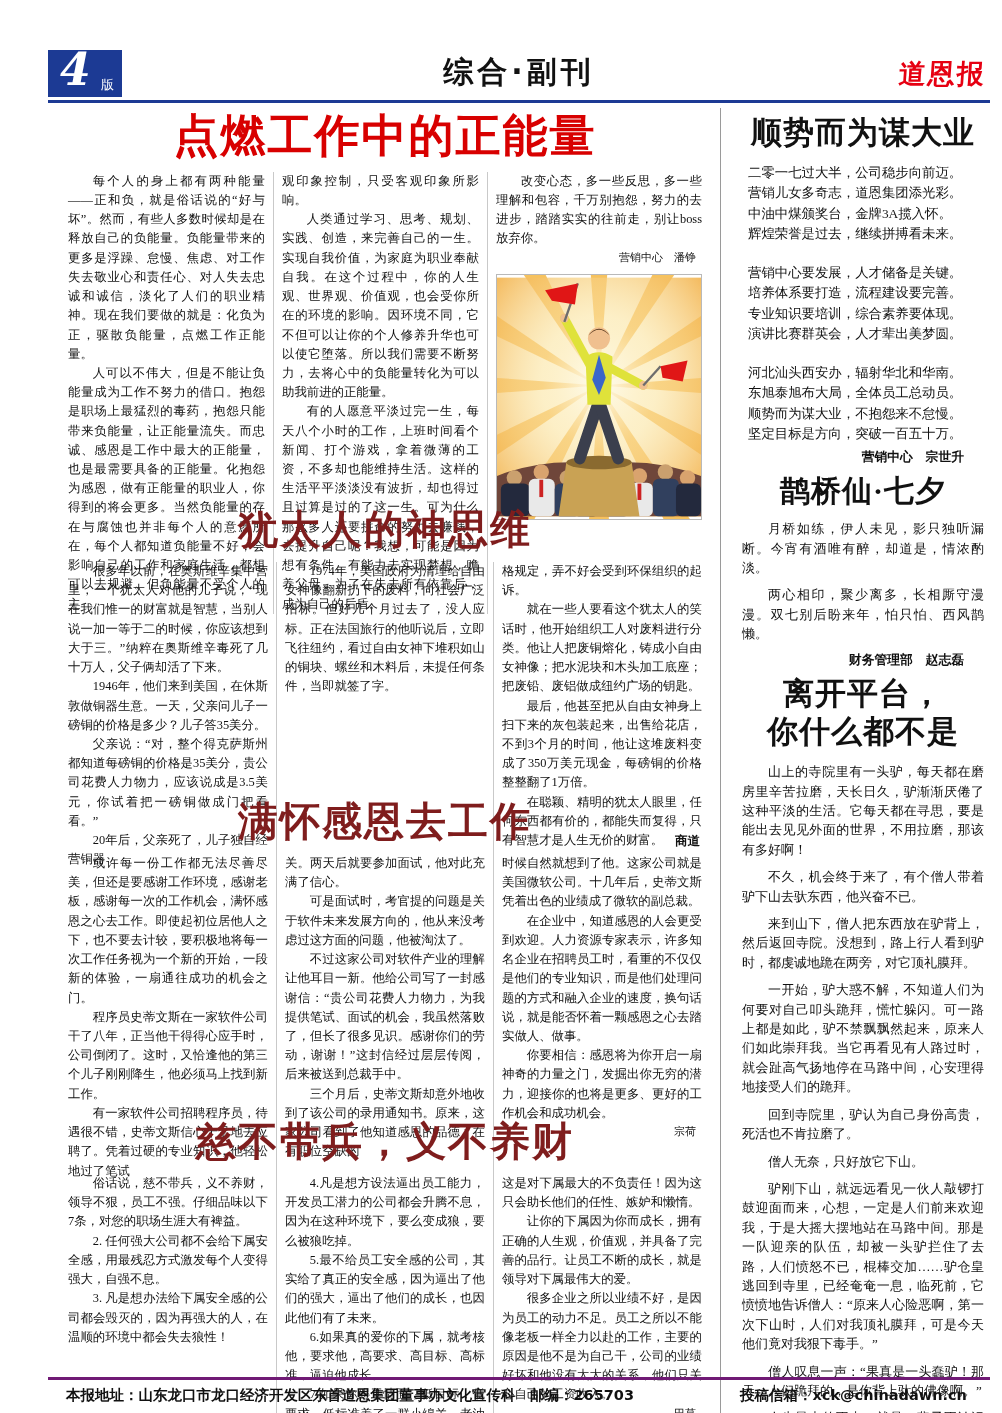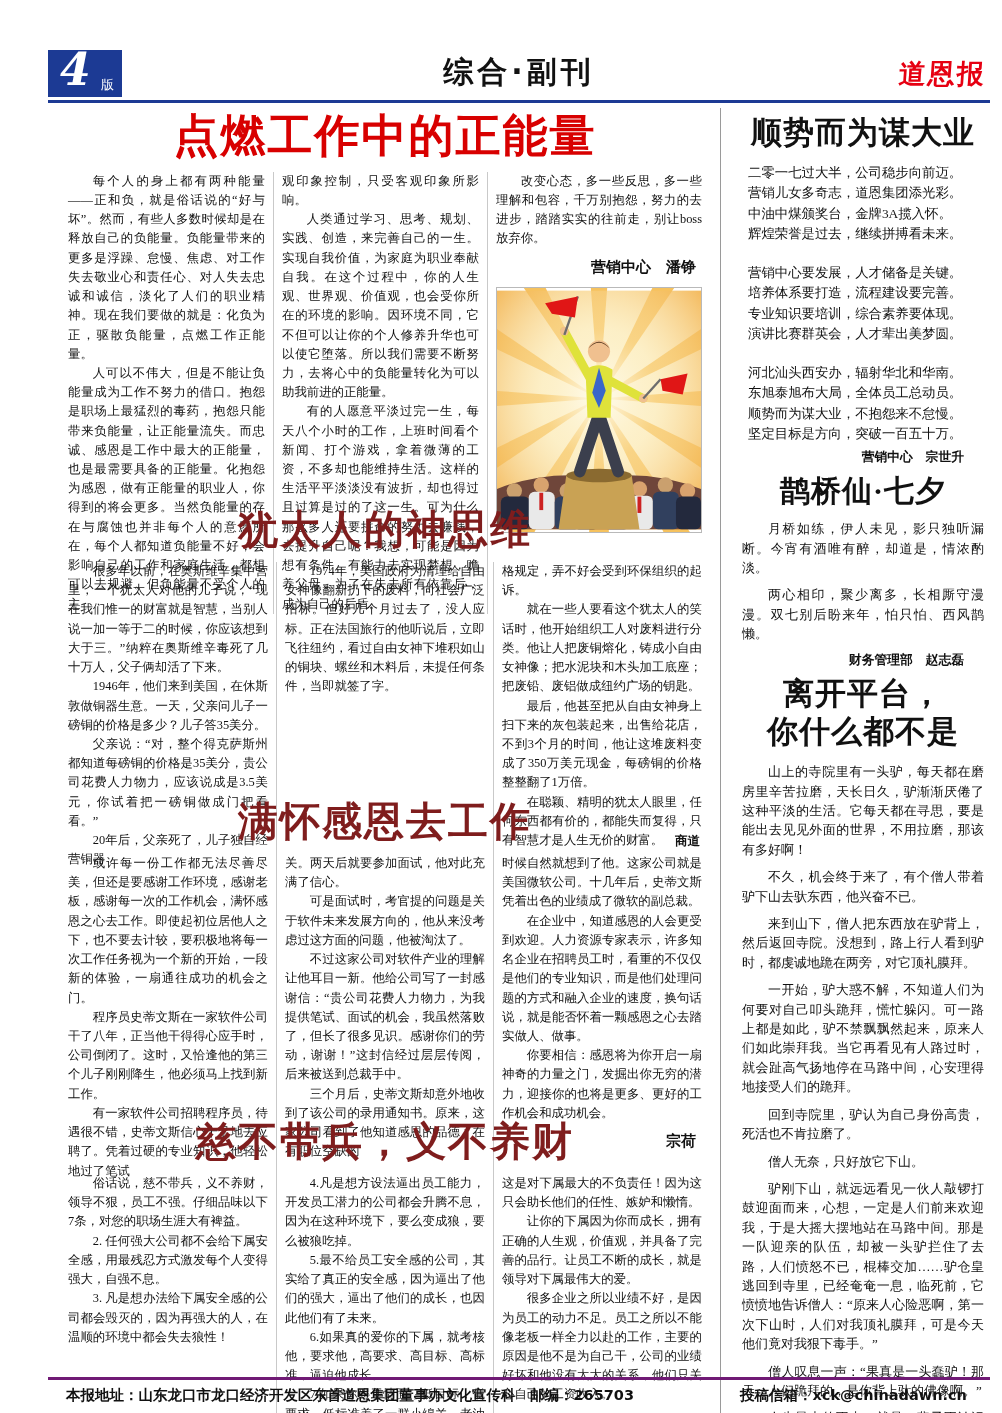--- a/index.html
+++ b/index.html
@@ -29,21 +29,21 @@
   .col{flex:1;padding:0 8px;font-size:12.4px;line-height:1.55;text-align:justify;}
   .col + .col{border-left:1px solid #c9c9c9;}
   .col p{margin:0;text-indent:2em;}
   .col p.cont{text-indent:0;}
   .article{margin-bottom:4px;}
   .a1{height:392px;}
   .a2{height:288px;}
   .a3{height:316px;}
   .a4{height:262px;}
   .byline{text-align:right;font-family:"DejaVu Sans","Liberation Sans",sans-serif;
-        font-weight:bold;font-size:15px;margin-top:7px;padding-right:6px;}
+        font-weight:normal;font-size:11px;margin-top:0;padding-right:6px;}
   .sig-inline{text-align:right;font-family:"DejaVu Sans","Liberation Sans",sans-serif;
         font-weight:bold;font-size:12.5px;margin-top:-19px;padding-right:2px;}
   
   .illus{margin-top:8px;border:1px solid #b9b9b9;width:204px;height:244px;}
   
   .sb-title{text-align:center;font-family:Liberation Serif, serif;
         font-weight:900;font-size:31px;margin:6px 0 10px 0;letter-spacing:1px;line-height:1.25;}
   .sb-title.small{font-size:30px;}
   .poem{font-size:13.4px;line-height:20.5px;margin-left:14px;}
   .poem .gap{height:18px;}

